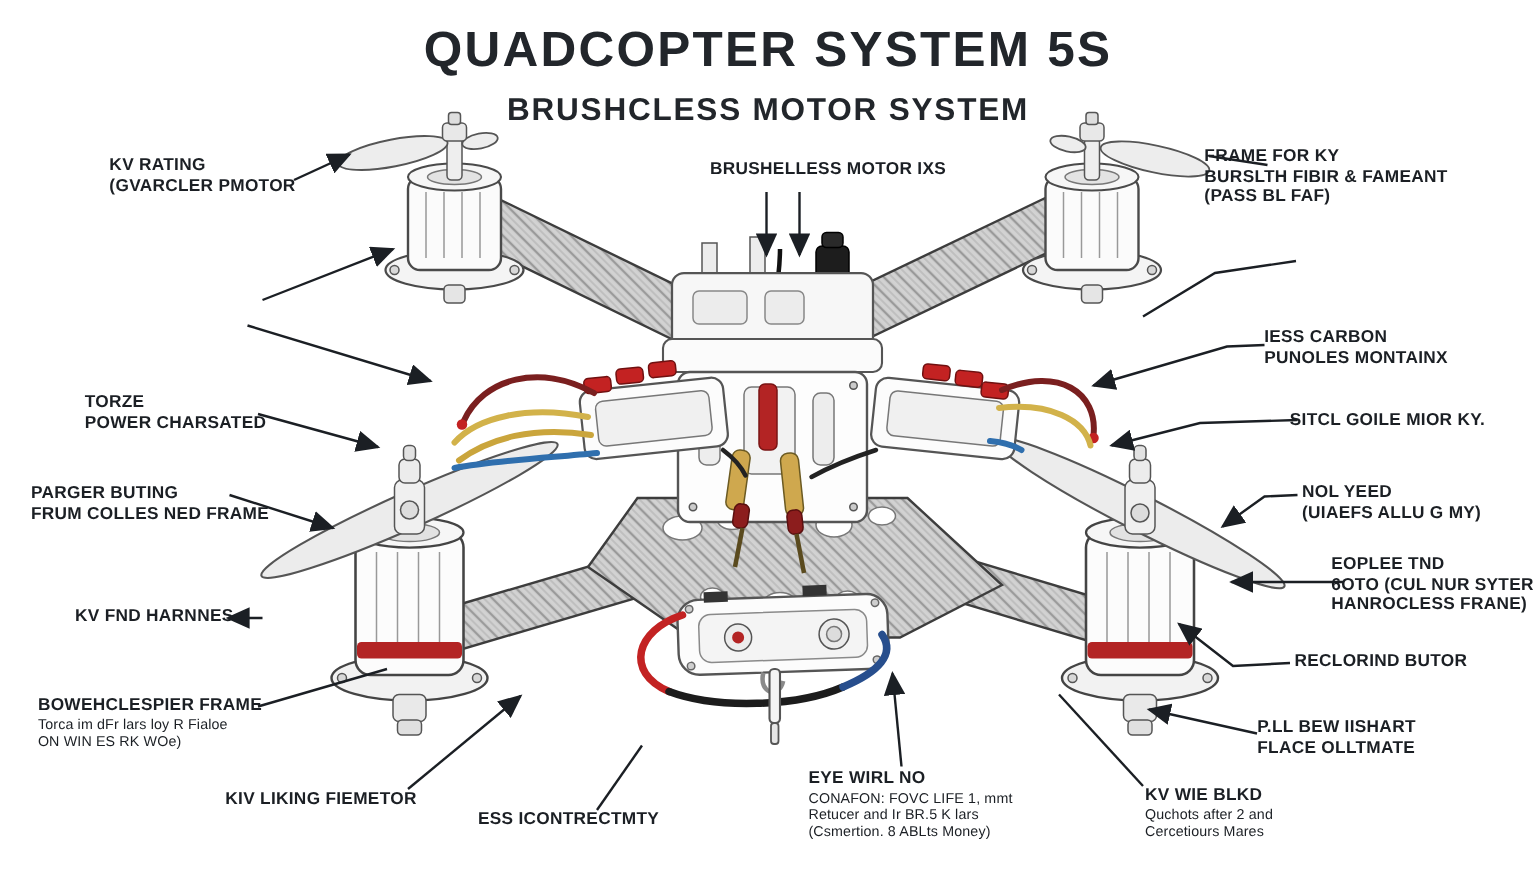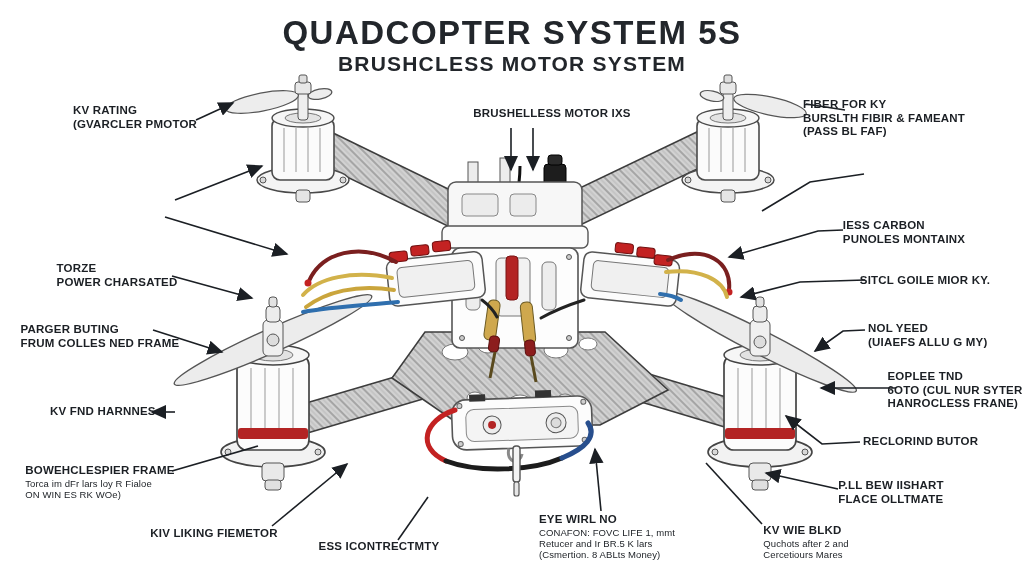--- a/index.html
+++ b/index.html
@@ -1,21 +1,21 @@
 <!DOCTYPE html>
 <html><head>
 <meta charset="utf-8">
 <style>
   html,body{margin:0;padding:0;background:#ffffff;}
   #canvas{position:relative;width:1024px;height:585px;background:#ffffff;overflow:hidden;
           font-family:"Liberation Sans", sans-serif;color:#1b1f24;}
   #drone-svg{position:absolute;left:0;top:0;width:1024px;height:585px;}
   .titleblock{position:absolute;left:0;top:16px;width:1024px;text-align:center;z-index:3;}
   .title{font-size:33px;font-weight:800;letter-spacing:1.5px;color:#22262b;line-height:1.0;}
-  .subtitle{font-size:21px;font-weight:800;letter-spacing:1.2px;color:#22262b;margin-top:3px;}
+  .subtitle{font-size:21px;font-weight:800;letter-spacing:1.2px;color:#22262b;margin-top:13px;}
   .label{position:absolute;z-index:4;line-height:1.18;white-space:nowrap;color:#1b1f24;}
   .label.center{transform:translateX(-50%);}
   .label.leftalign{text-align:left;}
   .l-main{font-weight:bold;font-size:11.5px;letter-spacing:.2px;}
   .l-sub{font-weight:normal;font-size:9.5px;letter-spacing:.1px;}
 </style>
 </head>
 <body>
 
 <div id="canvas">
@@ -291,21 +291,21 @@
   </div>
 
   <div class="label center" style="left:607px;top:513px">
     <div class="l-main">EYE WIRL NO</div>
     <div class="l-sub" style="font-weight:normal">CONAFON: FOVC LIFE 1, mmt</div>
     <div class="l-sub">Retucer and Ir BR.5 K lars</div>
     <div class="l-sub">(Csmertion. 8 ABLts Money)</div>
   </div>
 
   <div class="label center" style="left:884px;top:98px">
-    <div class="l-main">FIBER FOR KY</div>
+    <div class="l-main">FRAME FOR KY</div>
     <div class="l-main">BURSLTH FIBIR &amp; FAMEANT</div>
     <div class="l-main">(PASS BL FAF)</div>
   </div>
 
 
   <div class="label center" style="left:904px;top:219px">
     <div class="l-main">IESS CARBON</div>
     <div class="l-main">PUNOLES MONTAINX</div>
   </div>
 

